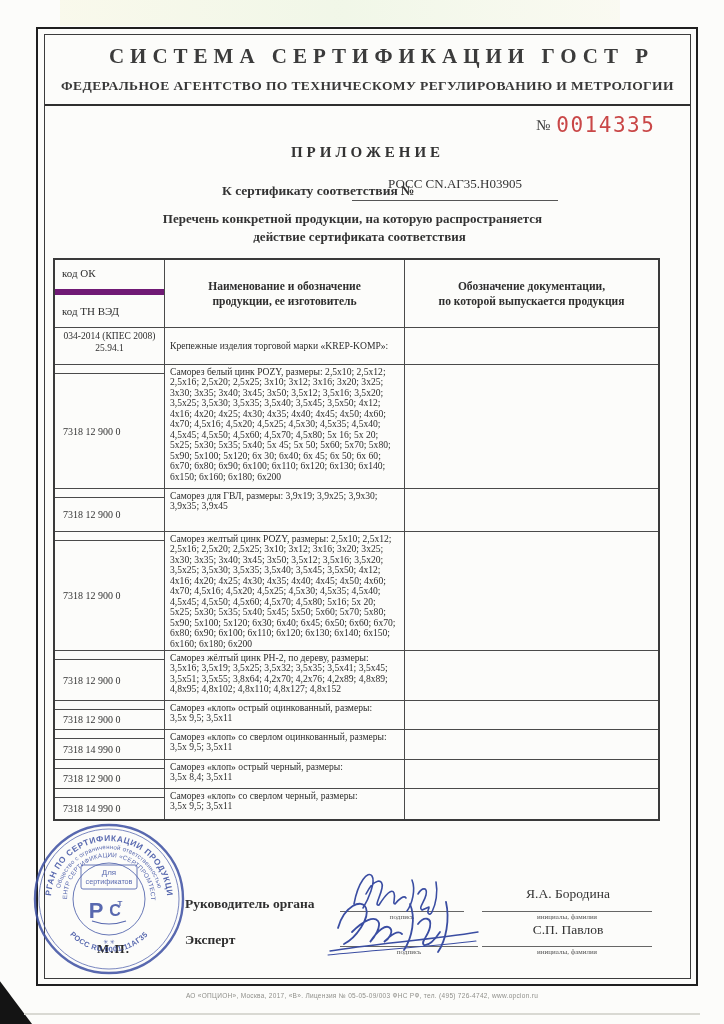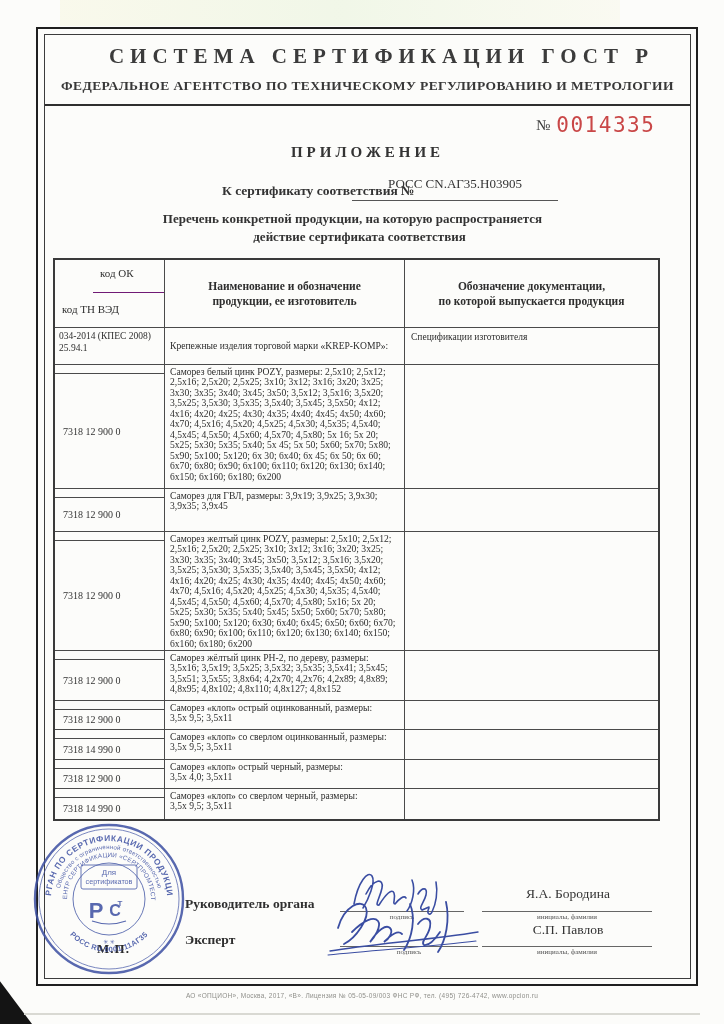--- a/index.html
+++ b/index.html
@@ -37,21 +37,21 @@
   .subtitle2 { left:36px; top:229px; width:647px; font-weight:bold; font-size:13px; color:#333; }
 
   
   .table { position:absolute; left:53px; top:258px; width:607px; border:2px solid #3a3a3a; background:transparent; }
   .trow { display:flex; }
   .trow + .trow { border-top:1px solid #4a4a4a; }
   .c1 { width:110px; border-right:1px solid #4a4a4a; }
   .c2 { width:240px; border-right:1px solid #4a4a4a; }
   .c3 { flex:1; }
   .hdr-c1 { display:flex; flex-direction:column; font-size:11px; }
-  .hdr-c1 .top { flex:1; border-bottom:1px solid #701a75; padding:7px 0 0 7px;margin-left:38px; }
+  .hdr-c1 .top { flex:1; border-bottom:6px solid #701a75; padding:7px 0 0 7px; }
   .hdr-c1 .bot { flex:1; padding:10px 0 0 7px; }
   .hdr-ctr { display:flex; align-items:center; justify-content:center; text-align:center;
     font-weight:bold; font-size:11.5px; line-height:15px; white-space:pre-line; padding:2px; }
   .code-cell { display:flex; flex-direction:column; height:100%; }
   .code-cell .strip { height:9px; border-bottom:1px solid #4a4a4a; }
   .code-cell .code { flex:1; display:flex; align-items:center; padding-left:8px; font-size:10px; color:#333; }
   .okcode { padding:3px 4px 0 4px; font-size:9.5px; line-height:11.5px; white-space:pre-line; }
   .name-cell { padding:2px 5px; font-size:9.6px; line-height:10.45px; white-space:pre-line; color:#2d2d2d; overflow:hidden; }
   .name-center { display:flex; align-items:center; }
   .doc-cell { padding:4px 6px; font-size:9.5px; color:#2d2d2d; }
@@ -109,25 +109,24 @@
       <div class="c1 hdr-c1">
         <div class="top">код ОК</div>
         <div class="bot">код ТН ВЭД</div>
       </div>
       <div class="c2 hdr-ctr">Наименование и обозначение
 продукции, ее изготовитель</div>
       <div class="c3 hdr-ctr">Обозначение документации,
 по которой выпускается продукция</div>
     </div>
 
-    <div class="trow" style="height:37px;">
+    <div class="trow" style="height:37px;text-align:center;">
       <div class="c1 okcode">034-2014 (КПЕС 2008)
 25.94.1</div>
       <div class="c2 name-cell name-center">Крепежные изделия торговой марки «KREP-KOMP»:</div>
-      <div class="c3 doc-cell">Спецификации изготовителя</div>
     </div>
 
     <div class="trow" style="height:124px;">
       <div class="c1">
           <div class="code-cell">
             <div class="strip"></div>
             <div class="code">7318 12 900 0</div>
           </div>
         </div>
       <div class="c2 name-cell">Саморез белый цинк POZY, размеры: 2,5х10; 2,5х12; 2,5х16; 2,5х20; 2,5х25; 3х10; 3х12; 3х16; 3х20; 3х25; 3х30; 3х35; 3х40; 3х45; 3х50; 3,5х12; 3,5х16; 3,5х20; 3,5х25; 3,5х30; 3,5х35; 3,5х40; 3,5х45; 3,5х50; 4х12; 4х16; 4х20; 4х25; 4х30; 4х35; 4х40; 4х45; 4х50; 4х60; 4х70; 4,5х16; 4,5х20; 4,5х25; 4,5х30; 4,5х35; 4,5х40; 4,5х45; 4,5х50; 4,5х60; 4,5х70; 4,5х80; 5х 16; 5х 20; 5х25; 5х30; 5х35; 5х40; 5х 45; 5х 50; 5х60; 5х70; 5х80; 5х90; 5х100; 5х120; 6х 30; 6х40; 6х 45; 6х 50; 6х 60; 6х70; 6х80; 6х90; 6х100; 6х110; 6х120; 6х130; 6х140; 6х150; 6х160; 6х180; 6х200</div>
@@ -192,21 +191,21 @@
     </div>
 
     <div class="trow" style="height:29px;">
       <div class="c1">
           <div class="code-cell">
             <div class="strip"></div>
             <div class="code">7318 12 900 0</div>
           </div>
         </div>
       <div class="c2 name-cell">Саморез «клоп» острый черный, размеры:
-3,5х 4,0; 3,5х11</div>
+3,5х 8,4; 3,5х11</div>
       <div class="c3 doc-cell"></div>
     </div>
 
     <div class="trow" style="height:31px;">
       <div class="c1">
           <div class="code-cell">
             <div class="strip"></div>
             <div class="code">7318 14 990 0</div>
           </div>
         </div>

